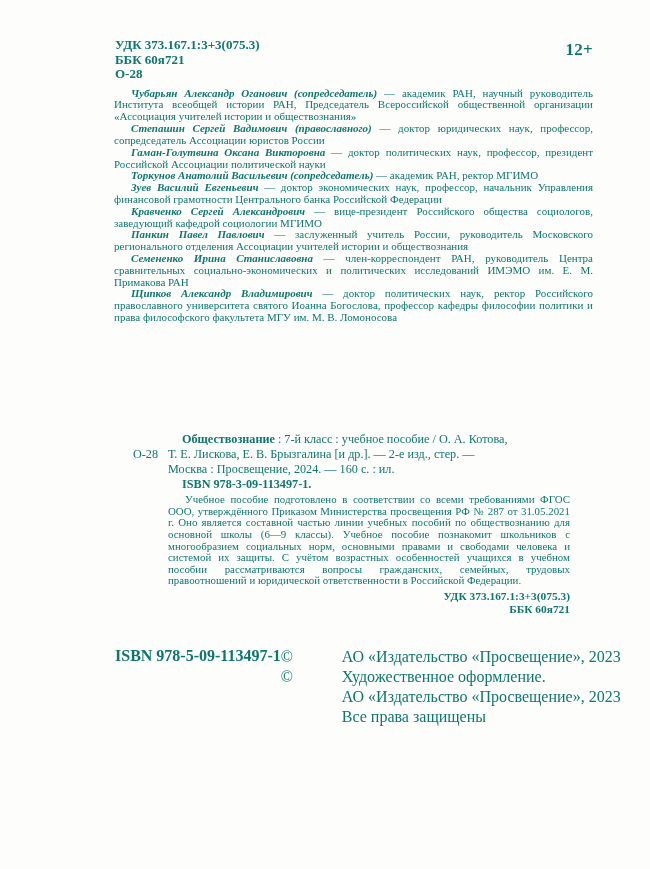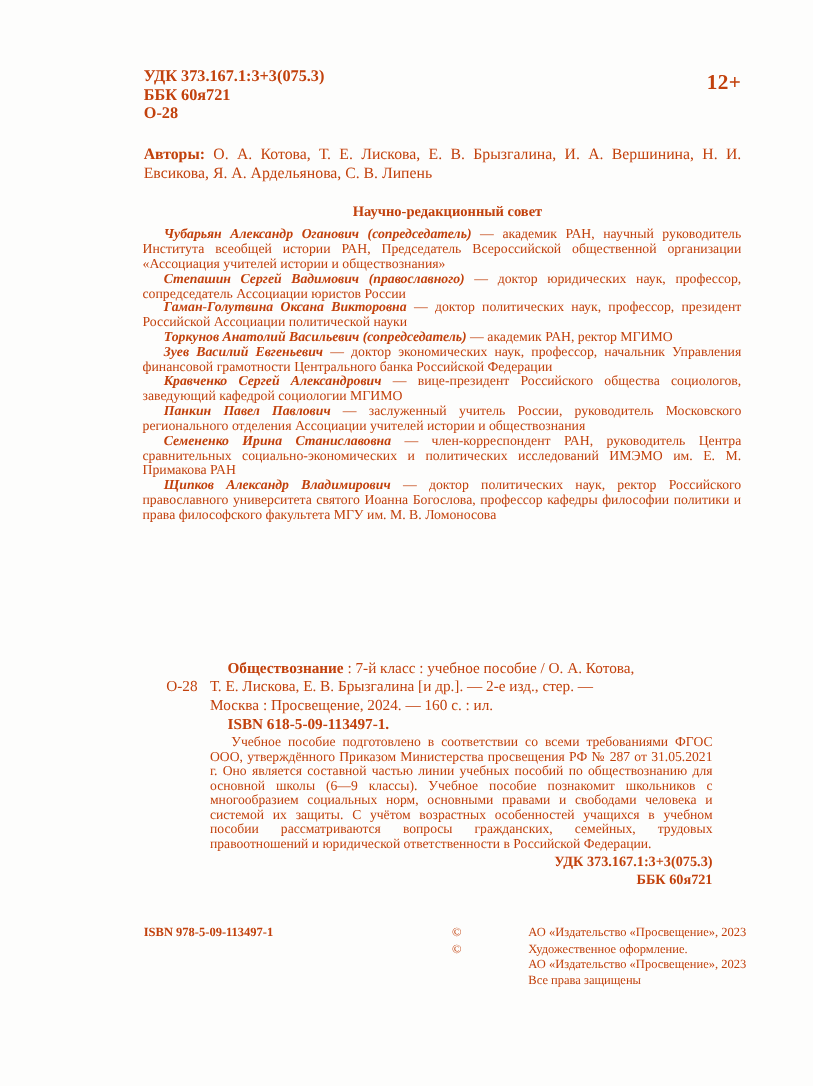--- a/index.html
+++ b/index.html
@@ -1,23 +1,23 @@
 <!DOCTYPE html>
 <html><head>
 <meta charset="utf-8">
 <style>
   * { box-sizing: border-box; }
   html, body { margin: 0; padding: 0; background: #ffffff; }
   .page {
     width: 650px;
     height: 869px;
     background: #fdfdfc;
-    color: #c2410c;
+    color: #0f766e;
     font-family: "Liberation Serif", "DejaVu Serif", serif;
-    padding-top: 54px;
+    padding-top: 38px;
     overflow: hidden;
     position: relative;
   }
   
   .top {
     display: flex;
     justify-content: space-between;
     align-items: flex-start;
     margin: 0 57px 0 115px;
   }
@@ -78,21 +78,21 @@
     font-size: 11.4px;
     line-height: 1.18;
   }
   .udk-bottom div { margin: 0; }
   
   .footer {
     display: flex;
     justify-content: space-between;
     align-items: flex-start;
     margin: 30px 53px 0 115px;
-    font-size: 10px;
+    font-size: 16px;
   }
   .footer-isbn { font-weight: bold; white-space: nowrap; }
   .copyrights { line-height: 1.25; }
   .cr-row { display: flex; }
   .cr-sym { width: 18px; flex: 0 0 18px; }
   .cr-text { white-space: nowrap; margin-left: 43px; }
 </style>
 </head>
 <body>
 
@@ -100,42 +100,40 @@
 
   <div class="top">
     <div class="codes">
       <div>УДК 373.167.1:3+3(075.3)</div>
       <div>ББК 60я721</div>
       <div>О-28</div>
     </div>
     <div class="age-mark">12+</div>
   </div>
 
-  <p class="authors"><span class="label">Авторы:</span><span> О. А. Котова, Т. Е. Лискова, Е. В. Брызгалина, И. А. Вершинина, Н. И. Евсикова, Я. А. Ардельянова, С. В. Липень</span></p>
 
-  <div class="council-title">Научно-редакционный совет</div>
 
   <div class="council">
     <p class="member"><span class="member-name">Чубарьян Александр Оганович (сопредседатель)</span><span> — академик РАН, научный руководитель Института всеобщей истории РАН, Председатель Всероссийской общественной организации «Ассоциация учителей истории и обществознания»</span></p>
     <p class="member"><span class="member-name">Степашин Сергей Вадимович (православного)</span><span> — доктор юридических наук, профессор, сопредседатель Ассоциации юристов России</span></p>
     <p class="member"><span class="member-name">Гаман-Голутвина Оксана Викторовна</span><span> — доктор политических наук, профессор, президент Российской Ассоциации политической науки</span></p>
     <p class="member"><span class="member-name">Торкунов Анатолий Васильевич (сопредседатель)</span><span> — академик РАН, ректор МГИМО</span></p>
     <p class="member"><span class="member-name">Зуев Василий Евгеньевич</span><span> — доктор экономических наук, профессор, начальник Управления финансовой грамотности Центрального банка Российской Федерации</span></p>
     <p class="member"><span class="member-name">Кравченко Сергей Александрович</span><span> — вице-президент Российского общества социологов, заведующий кафедрой социологии МГИМО</span></p>
     <p class="member"><span class="member-name">Панкин Павел Павлович</span><span> — заслуженный учитель России, руководитель Московского регионального отделения Ассоциации учителей истории и обществознания</span></p>
     <p class="member"><span class="member-name">Семененко Ирина Станиславовна</span><span> — член-корреспондент РАН, руководитель Центра сравнительных социально-экономических и политических исследований ИМЭМО им. Е. М. Примакова РАН</span></p>
     <p class="member"><span class="member-name">Щипков Александр Владимирович</span><span> — доктор политических наук, ректор Российского православного университета святого Иоанна Богослова, профессор кафедры философии политики и права философского факультета МГУ им. М. В. Ломоносова</span></p>
   </div>
 
   <div class="imprint">
     <span class="imprint-code">О-28</span>
     <p class="first-line"><span class="title-bold">Обществознание</span><span> : 7-й класс : учебное пособие / О. А. Котова,</span></p>
     <p>Т. Е. Лискова, Е. В. Брызгалина [и др.]. — 2-е изд., стер. —</p>
     <p>Москва : Просвещение, 2024. — 160 с. : ил.</p>
-    <p class="imprint-isbn">ISBN 618-5-09-113497-1.</p>
+    <p class="imprint-isbn">ISBN 978-3-09-113497-1.</p>
   </div>
 
   <p class="annotation">Учебное пособие подготовлено в соответствии со всеми требованиями ФГОС ООО, утверждённого Приказом Министерства просвещения РФ № 287 от 31.05.2021 г. Оно является составной частью линии учебных пособий по обществознанию для основной школы (6—9 классы). Учебное пособие познакомит школьников с многообразием социальных норм, основными правами и свободами человека и системой их защиты. С учётом возрастных особенностей учащихся в учебном пособии рассматриваются вопросы гражданских, семейных, трудовых правоотношений и юридической ответственности в Российской Федерации.</p>
 
   <div class="udk-bottom">
     <div>УДК 373.167.1:3+3(075.3)</div>
     <div>ББК 60я721</div>
   </div>
 
   <div class="footer">

